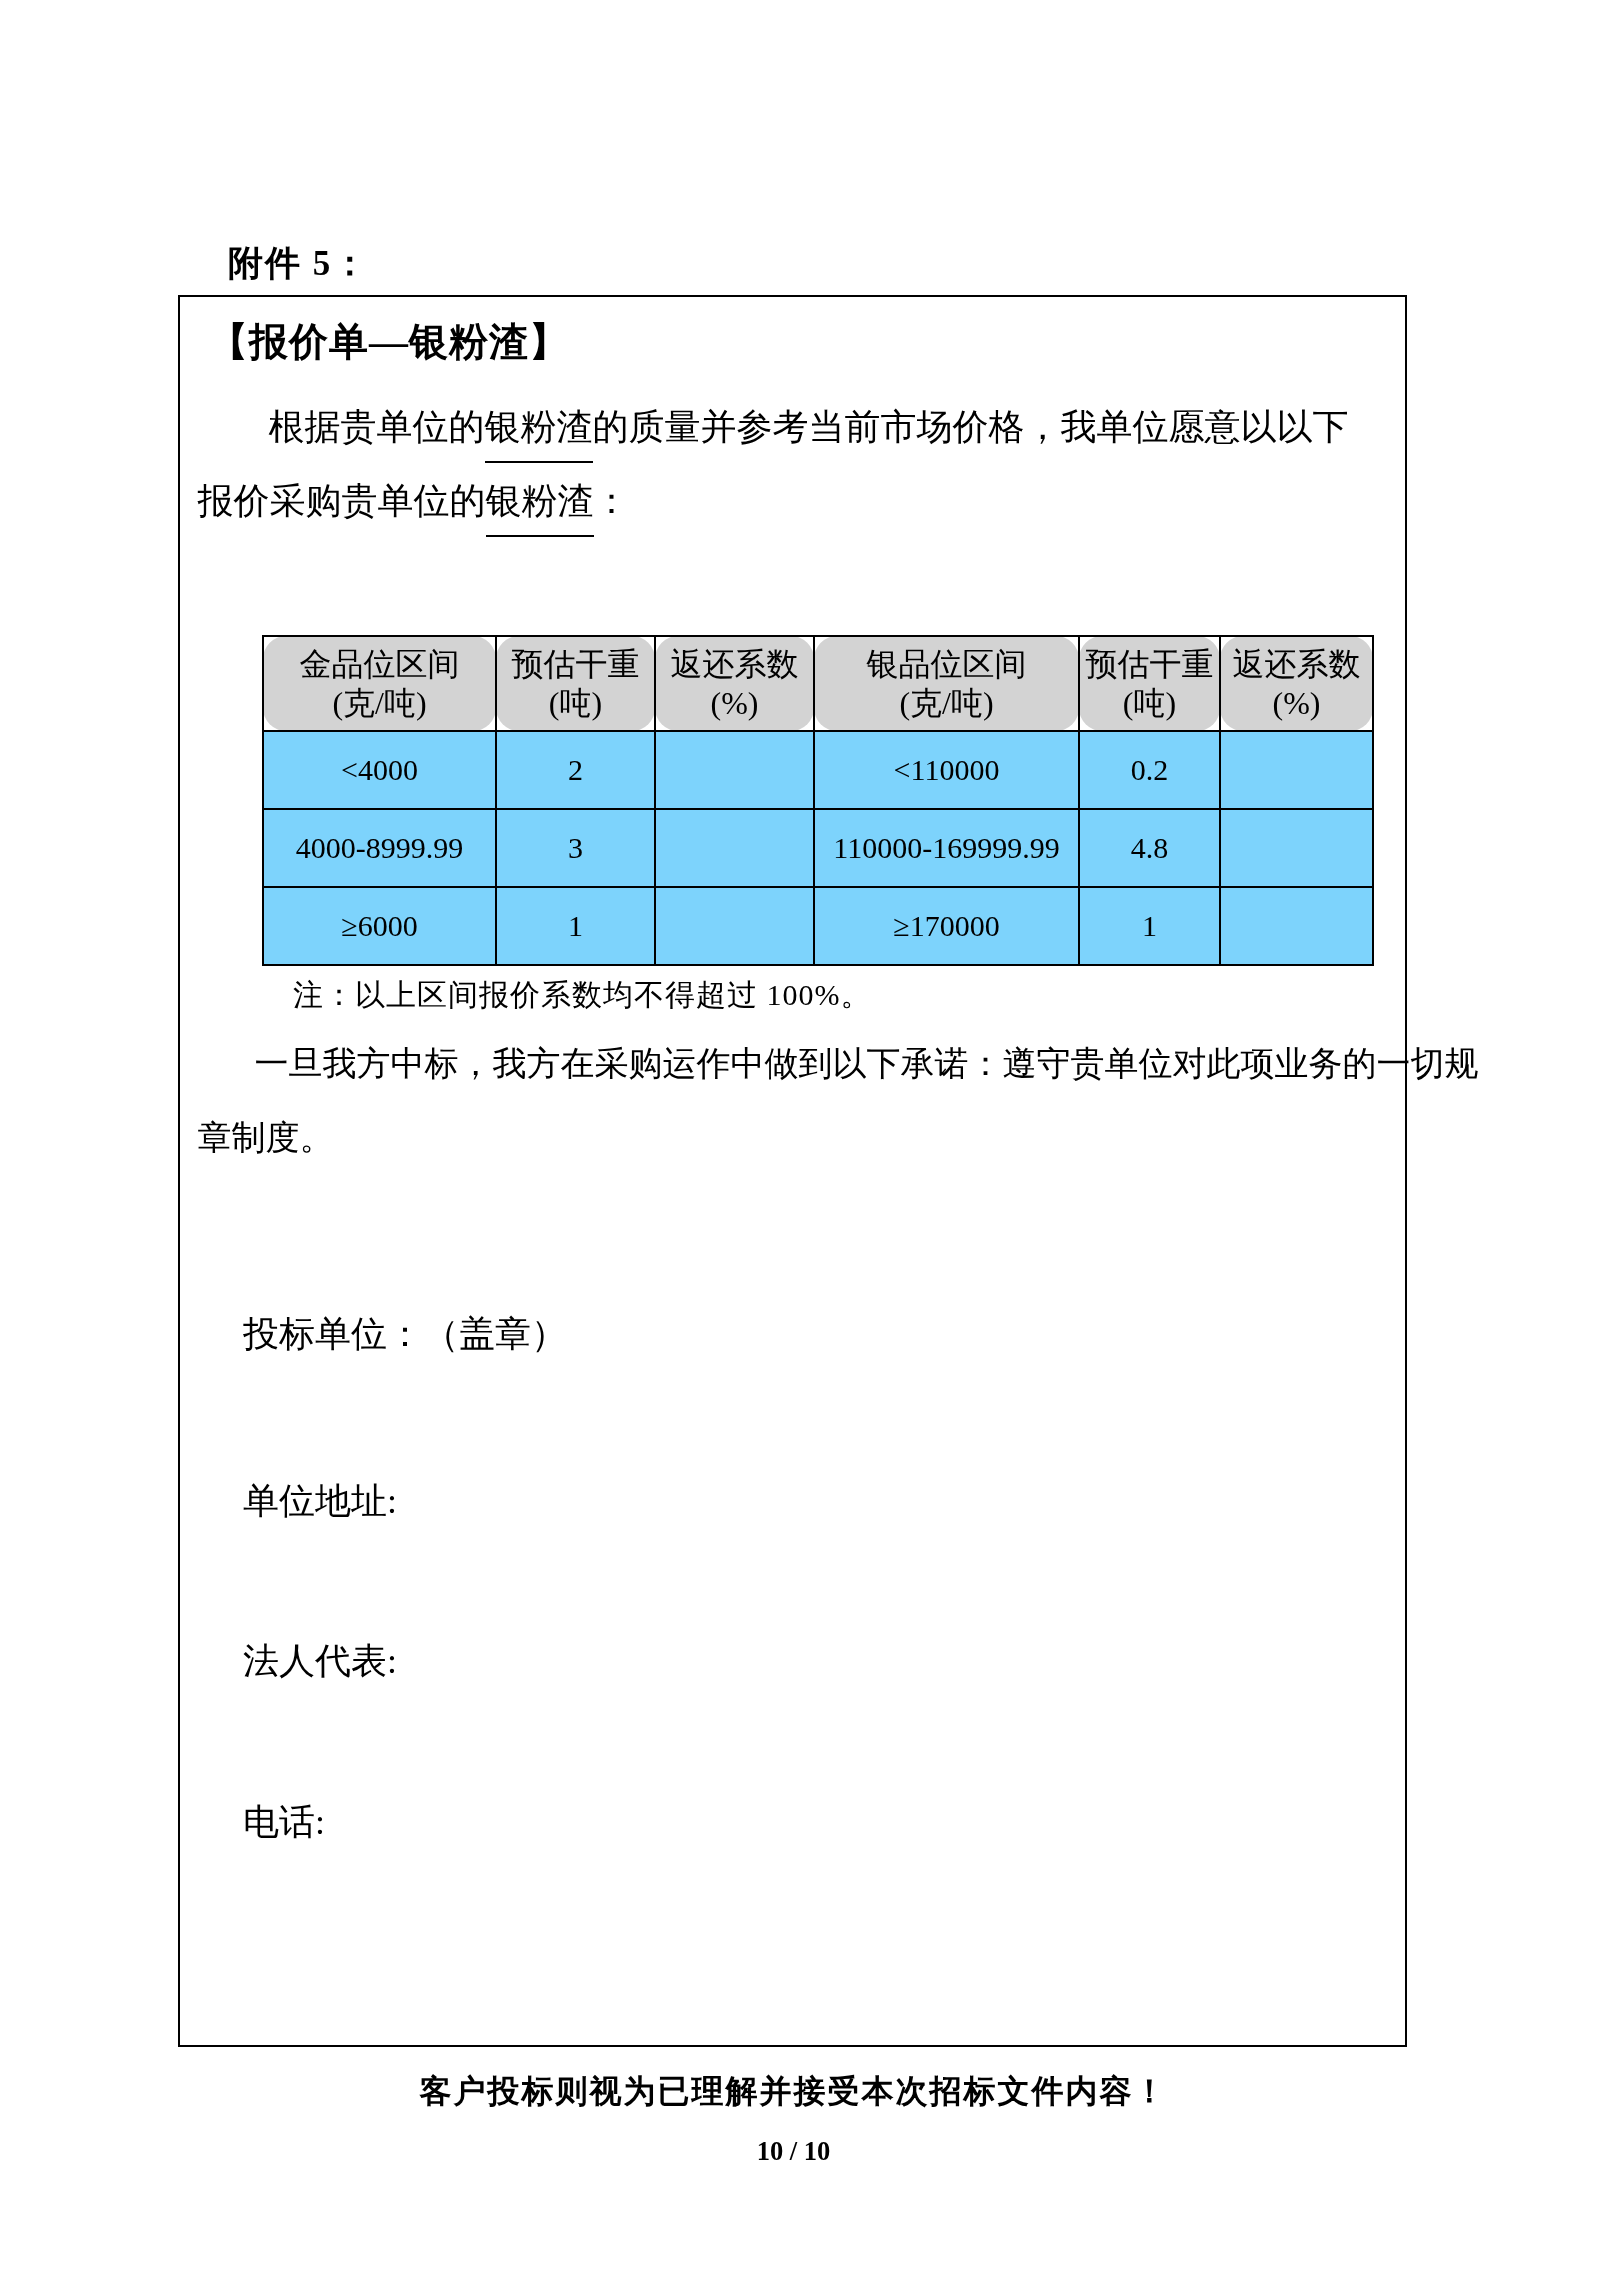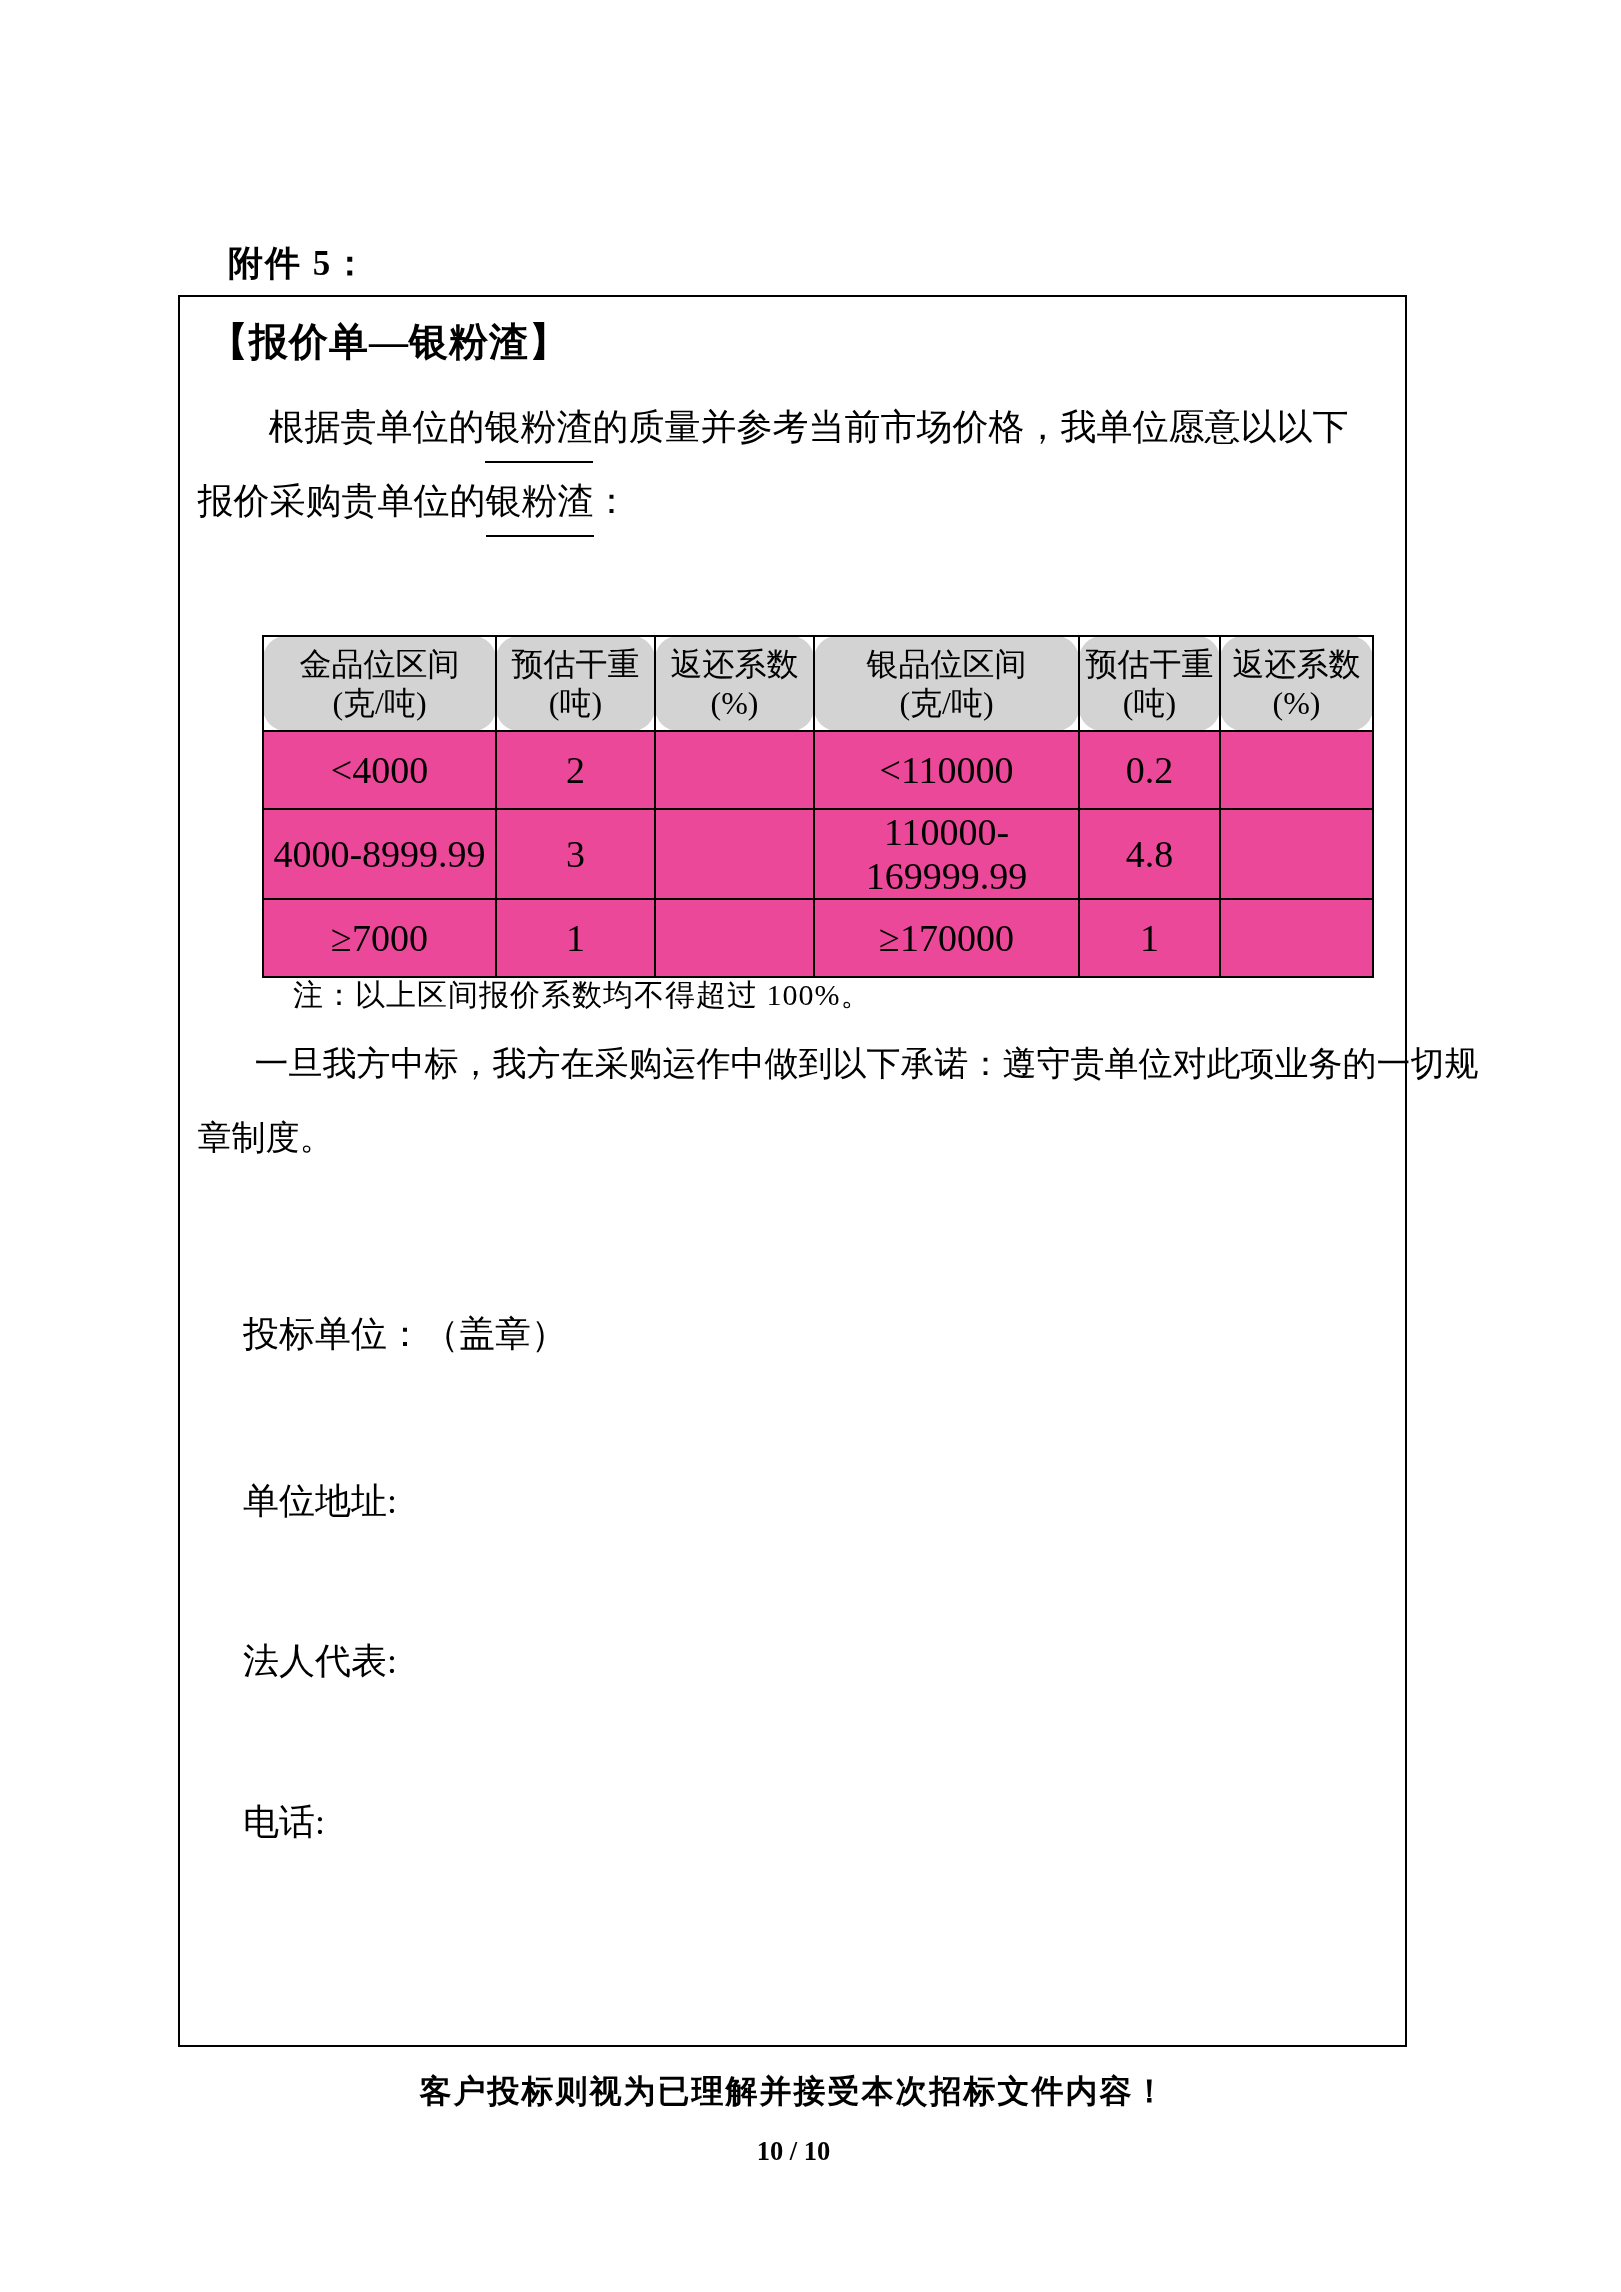--- a/index.html
+++ b/index.html
@@ -67,23 +67,23 @@
   table.quote-table th {
     background: #d3d3d3;
     font-weight: normal;
     font-size: 32px;
     height: 93px;
     line-height: 39px;
     border-radius: 23px;
   }
   table.quote-table th span { display: block; }
   table.quote-table td {
-    font-size: 38px;
+    font-size: 30px;
     height: 76px;
-    background: #ec4899;
+    background: #7dd3fc;
   }
   .note {
     position: absolute;
     left: 113px; top: 678px;
     font-size: 30px;
     letter-spacing: 1px;
     white-space: nowrap;
   }
   .commitment {
     position: absolute;
@@ -187,21 +187,21 @@
         </tr>
         <tr>
           <td>4000-8999.99</td>
           <td>3</td>
           <td></td>
           <td>110000-169999.99</td>
           <td>4.8</td>
           <td></td>
         </tr>
         <tr>
-          <td>≥7000</td>
+          <td>≥6000</td>
           <td>1</td>
           <td></td>
           <td>≥170000</td>
           <td>1</td>
           <td></td>
         </tr>
       </tbody>
     </table>
 
     <div class="note">注：以上区间报价系数均不得超过 100%。</div>

